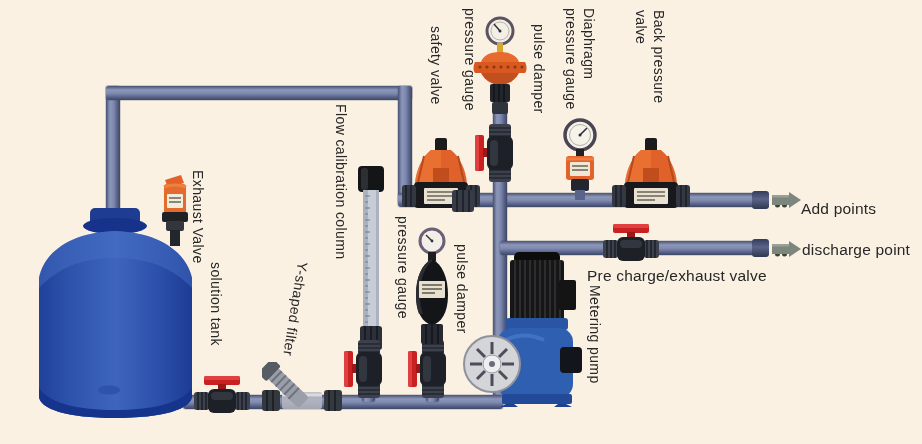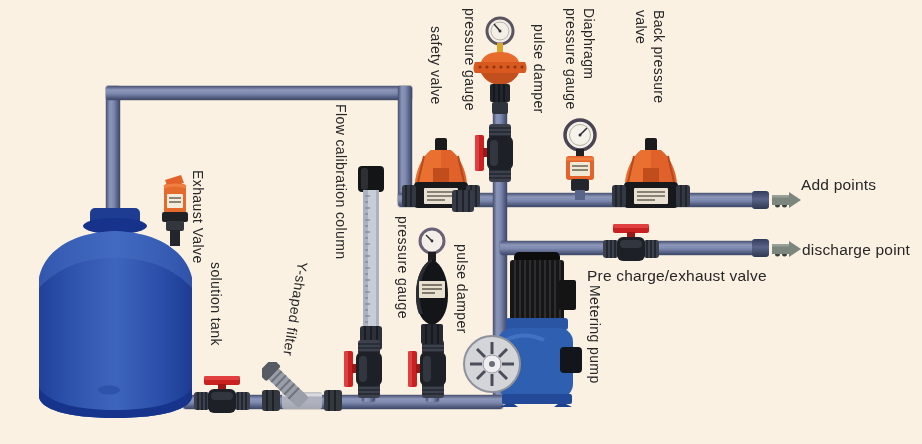--- a/index.html
+++ b/index.html
@@ -300,17 +300,17 @@
   <div class="vlabel" style="left:293px;top:262px;transform:rotate(9deg);transform-origin:top center;">Y-shaped filter</div>
   <div class="vlabel" style="left:331px;top:104px;">Flow calibration column</div>
   <div class="vlabel" style="left:393px;top:216px;">pressure gauge</div>
   <div class="vlabel" style="left:452px;top:244px;">pulse damper</div>
   <div class="vlabel" style="left:426px;top:26px;">safety valve</div>
   <div class="vlabel" style="left:460px;top:8px;">pressure gauge</div>
   <div class="vlabel" style="left:529px;top:24px;">pulse damper</div>
   <div class="vwrap" style="left:554px;top:8px;width:44px;height:124px;">Diaphragm pressure gauge</div>
   <div class="vwrap" style="left:624px;top:10px;width:44px;height:116px;">Back pressure valve</div>
   <div class="vlabel" style="left:585px;top:285px;">Metering pump</div>
-  <div class="hlabel" style="left:801px;top:176px;">Add points</div>
+  <div class="hlabel" style="left:801px;top:200px;">Add points</div>
   <div class="hlabel" style="left:802px;top:241px;">discharge point</div>
   <div class="hlabel" style="left:587px;top:267px;">Pre charge/exhaust valve</div>
 
 </div>
 
 </body></html>

